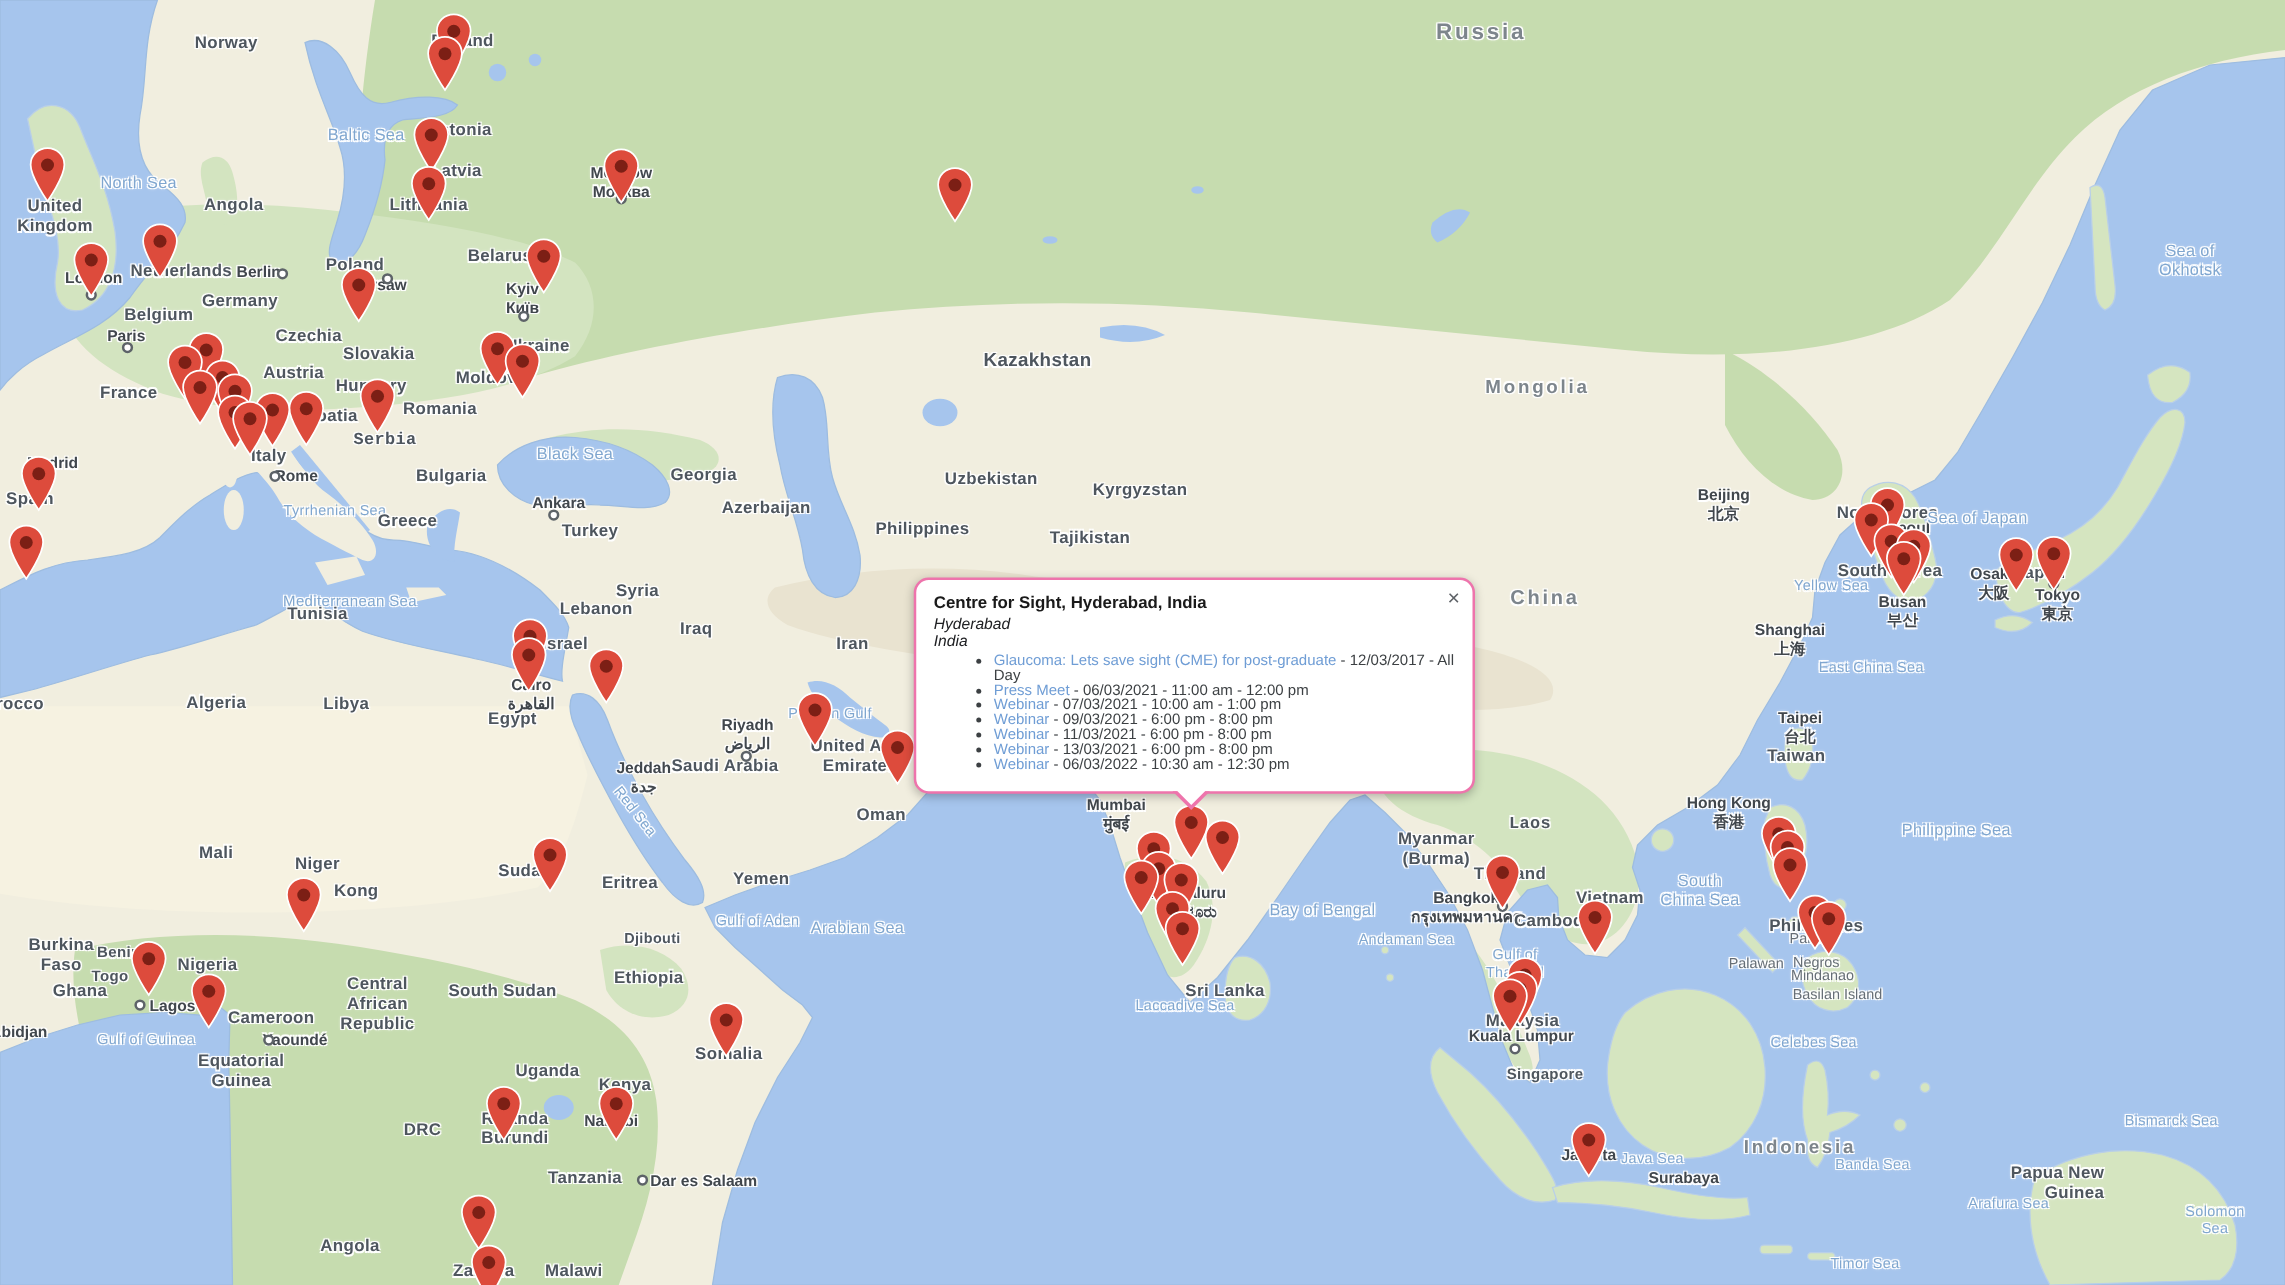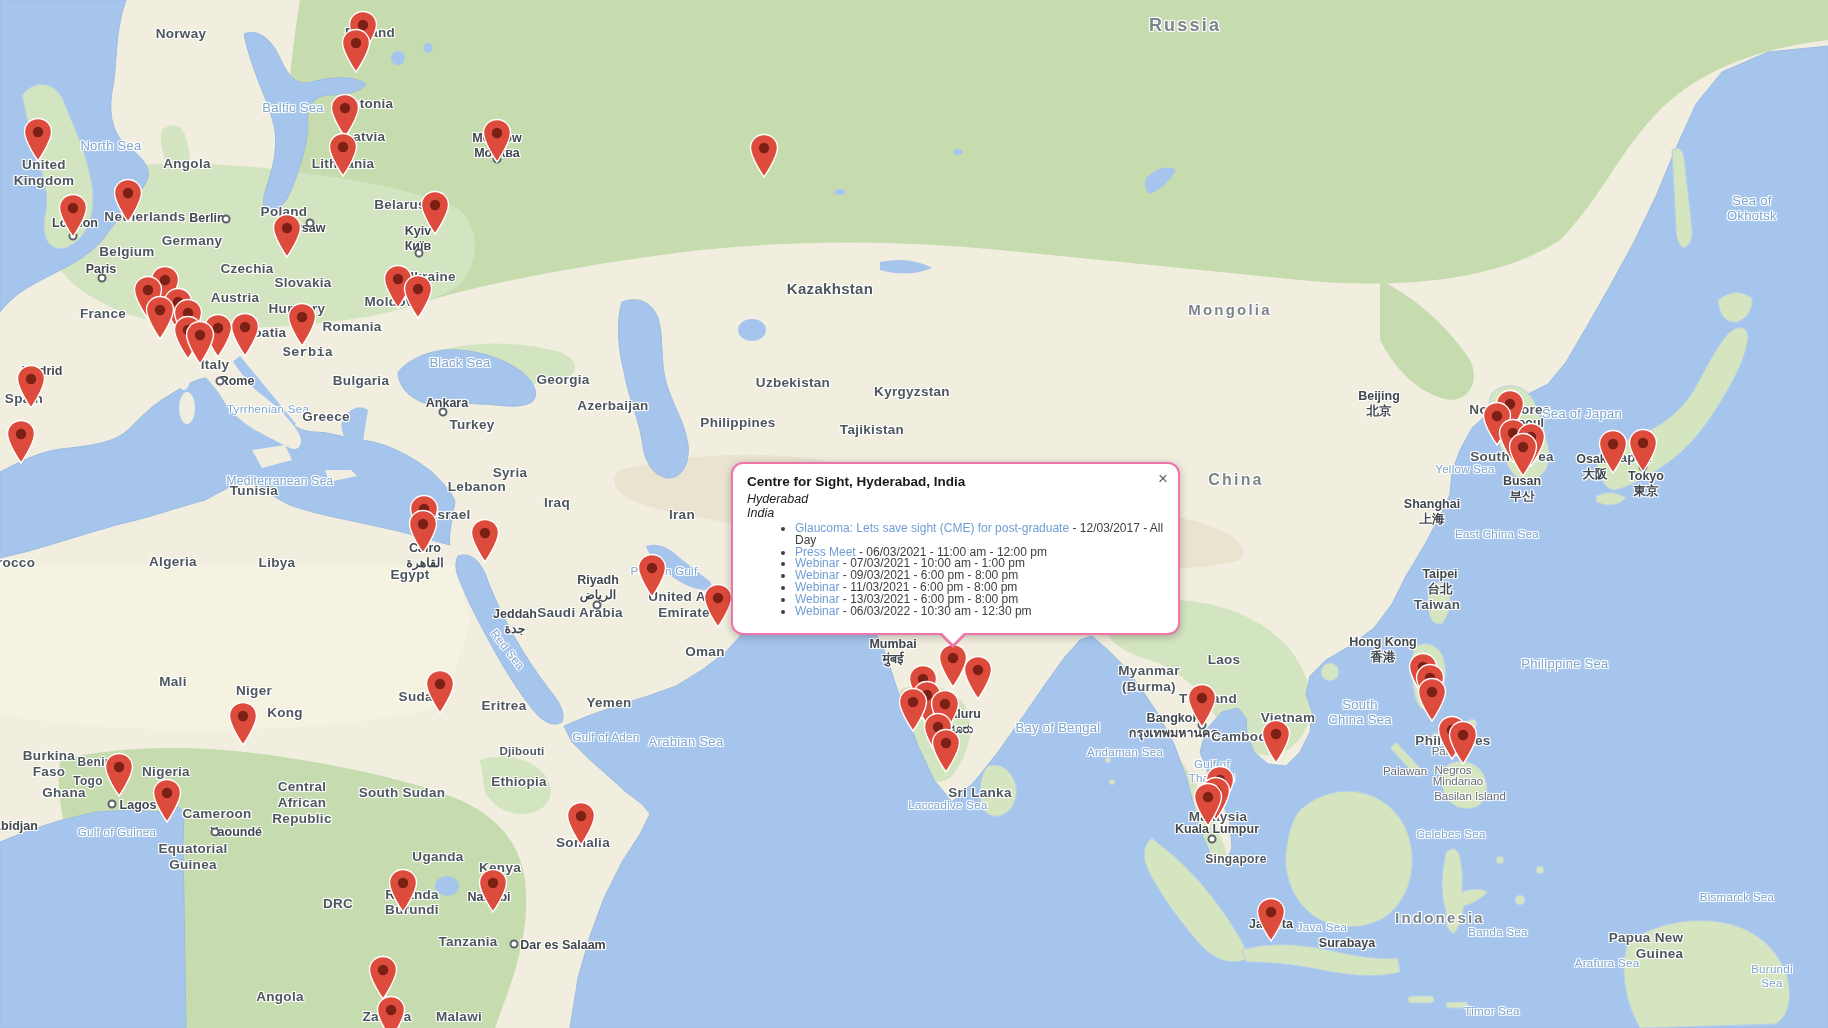--- a/index.html
+++ b/index.html
@@ -318,21 +318,21 @@
     <div class="lbl k-sea" style="left: 1565px; top: 664px;">Philippine Sea</div>
     <div class="lbl k-country" style="left: 1453px; top: 741px;">Philippines</div>
     <div class="lbl k-area" style="left: 1405px; top: 772px;">Palawan</div>
     <div class="lbl k-area" style="left: 1448px; top: 752px;">Panay</div>
     <div class="lbl k-area" style="left: 1453px; top: 771px;">Negros</div>
     <div class="lbl k-area" style="left: 1458px; top: 782px;">Mindanao</div>
     <div class="lbl k-area" style="left: 1470px; top: 797px;">Basilan Island</div>
     <div class="lbl k-sea" style="left: 1451px; top: 835px; font-size: 11.5px;">Celebes Sea</div>
     <div class="lbl k-country" style="left: 1149px; top: 679px;">Myanmar
 (Burma)</div>
-    <div class="lbl k-country" style="left: 1224px; top: 660px;">Laos</div>
+    <div class="lbl k-country" style="left: 1224px; top: 660px; font-family: Liberation Mono, monospace;">Laos</div>
     <div class="lbl k-country" style="left: 1208px; top: 699px;">Thailand</div>
     <div class="lbl k-city" style="left: 1173px; top: 726px;">Bangkok
 กรุงเทพมหานคร</div>
     <div class="cdot" style="left: 1202px; top: 725px;"></div>
     <div class="lbl k-country" style="left: 1288px; top: 718px;">Vietnam</div>
     <div class="lbl k-country" style="left: 1245px; top: 737px;">Cambodia</div>
     <div class="lbl k-sea" style="left: 1212px; top: 772px; font-size: 11.5px;">Gulf of
 Thailand</div>
     <div class="lbl k-sea" style="left: 1125px; top: 753px; font-size: 11.5px;">Andaman Sea</div>
     <div class="lbl k-sea" style="left: 1058px; top: 728px;">Bay of Bengal</div>
@@ -350,21 +350,21 @@
     <div class="lbl k-city" style="left: 1271px; top: 924px;">Jakarta</div>
     <div class="lbl k-sea" style="left: 1322px; top: 928px; font-size: 11.5px;">Java Sea</div>
     <div class="lbl k-city" style="left: 1347px; top: 943px;">Surabaya</div>
     <div class="lbl k-big" style="left: 1440px; top: 918px; font-size: 15px;">Indonesia</div>
     <div class="lbl k-sea" style="left: 1498px; top: 933px; font-size: 11.5px;">Banda Sea</div>
     <div class="lbl k-sea" style="left: 1737px; top: 898px; font-size: 11.5px;">Bismarck Sea</div>
     <div class="lbl k-country" style="left: 1646px; top: 946px; text-align: right;">Papua New
 Guinea</div>
     <div class="lbl k-sea" style="left: 1607px; top: 964px; font-size: 11.5px;">Arafura Sea</div>
     <div class="lbl k-sea" style="left: 1492px; top: 1012px; font-size: 11.5px;">Timor Sea</div>
-    <div class="lbl k-sea" style="left: 1772px; top: 977px; font-size: 11.5px;">Burundi Sea</div>
+    <div class="lbl k-sea" style="left: 1772px; top: 977px; font-size: 11.5px;">Solomon Sea</div>
     <div class="pin" style="left: 348px; top: 10px;"><svg width="30" height="46" viewBox="0 0 30 46">
   <path d="M15 1.5C7.5 1.5 1.5 7.4 1.5 14.8 1.5 24.6 15 44 15 44s13.5-19.4 13.5-29.2C28.5 7.4 22.5 1.5 15 1.5Z" fill="#DD4B3C" stroke="#ffffff" stroke-width="1.4"></path>
   <circle cx="15" cy="15" r="5.2" fill="#7C1F15"></circle>
       </svg></div>
     <div class="pin" style="left: 341px; top: 28px;"><svg width="30" height="46" viewBox="0 0 30 46">
   <path d="M15 1.5C7.5 1.5 1.5 7.4 1.5 14.8 1.5 24.6 15 44 15 44s13.5-19.4 13.5-29.2C28.5 7.4 22.5 1.5 15 1.5Z" fill="#DD4B3C" stroke="#ffffff" stroke-width="1.4"></path>
   <circle cx="15" cy="15" r="5.2" fill="#7C1F15"></circle>
       </svg></div>
     <div class="pin" style="left: 330px; top: 93px;"><svg width="30" height="46" viewBox="0 0 30 46">
   <path d="M15 1.5C7.5 1.5 1.5 7.4 1.5 14.8 1.5 24.6 15 44 15 44s13.5-19.4 13.5-29.2C28.5 7.4 22.5 1.5 15 1.5Z" fill="#DD4B3C" stroke="#ffffff" stroke-width="1.4"></path>

